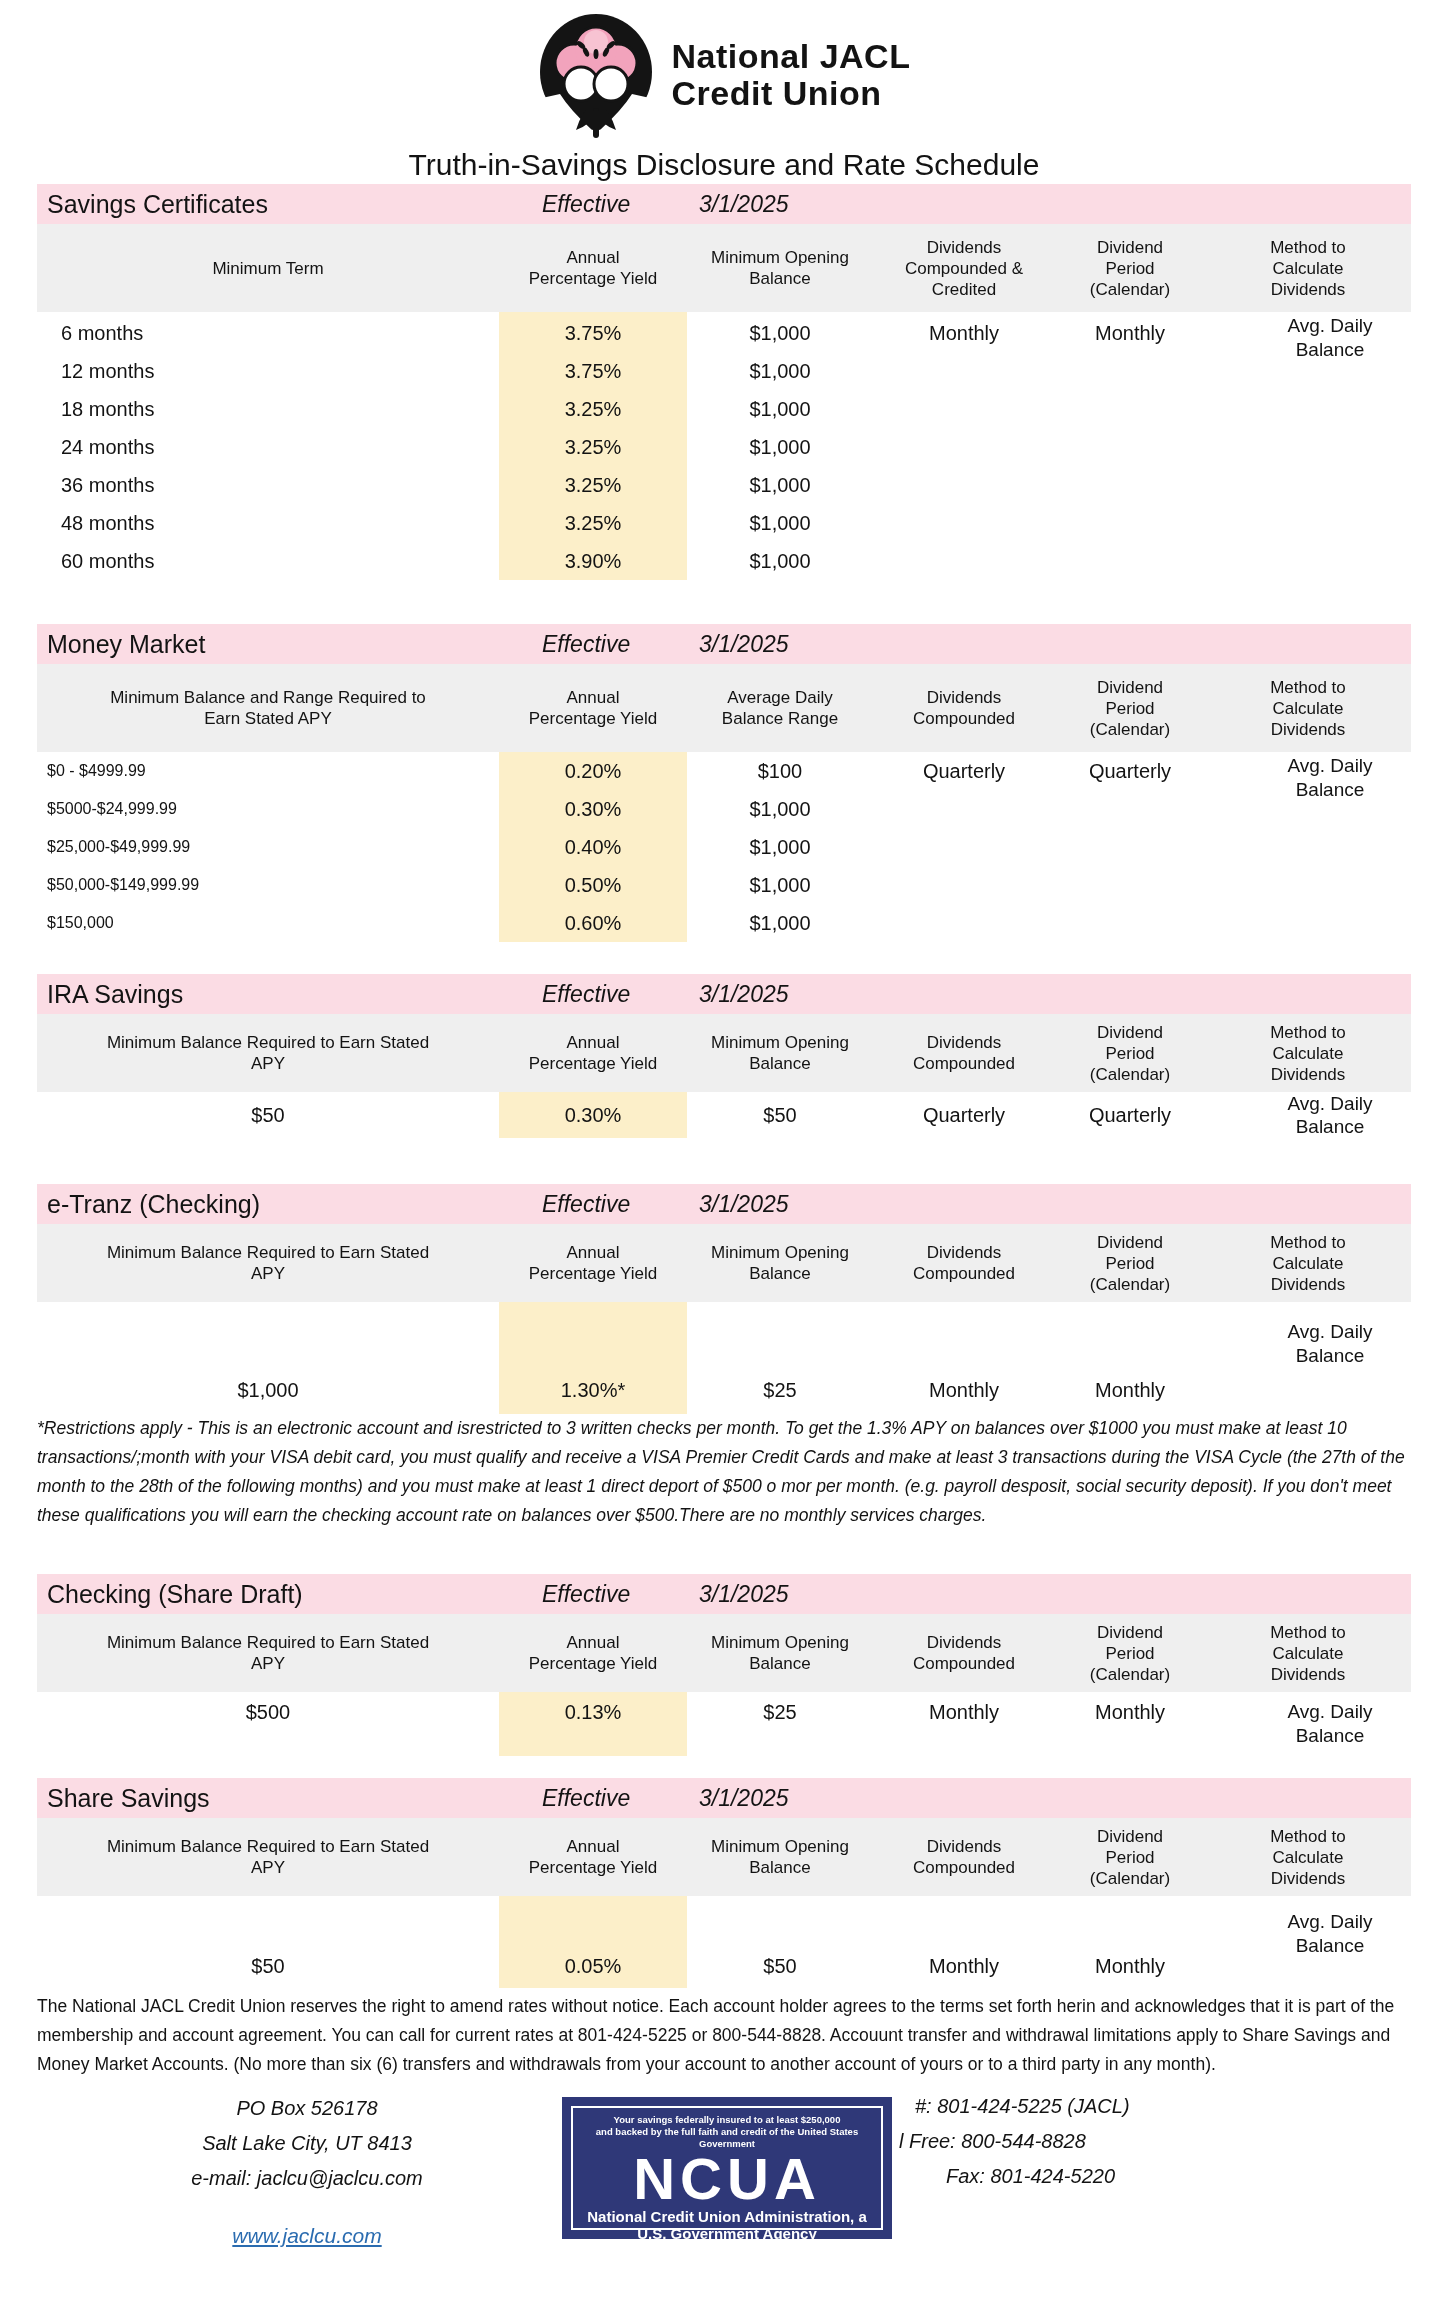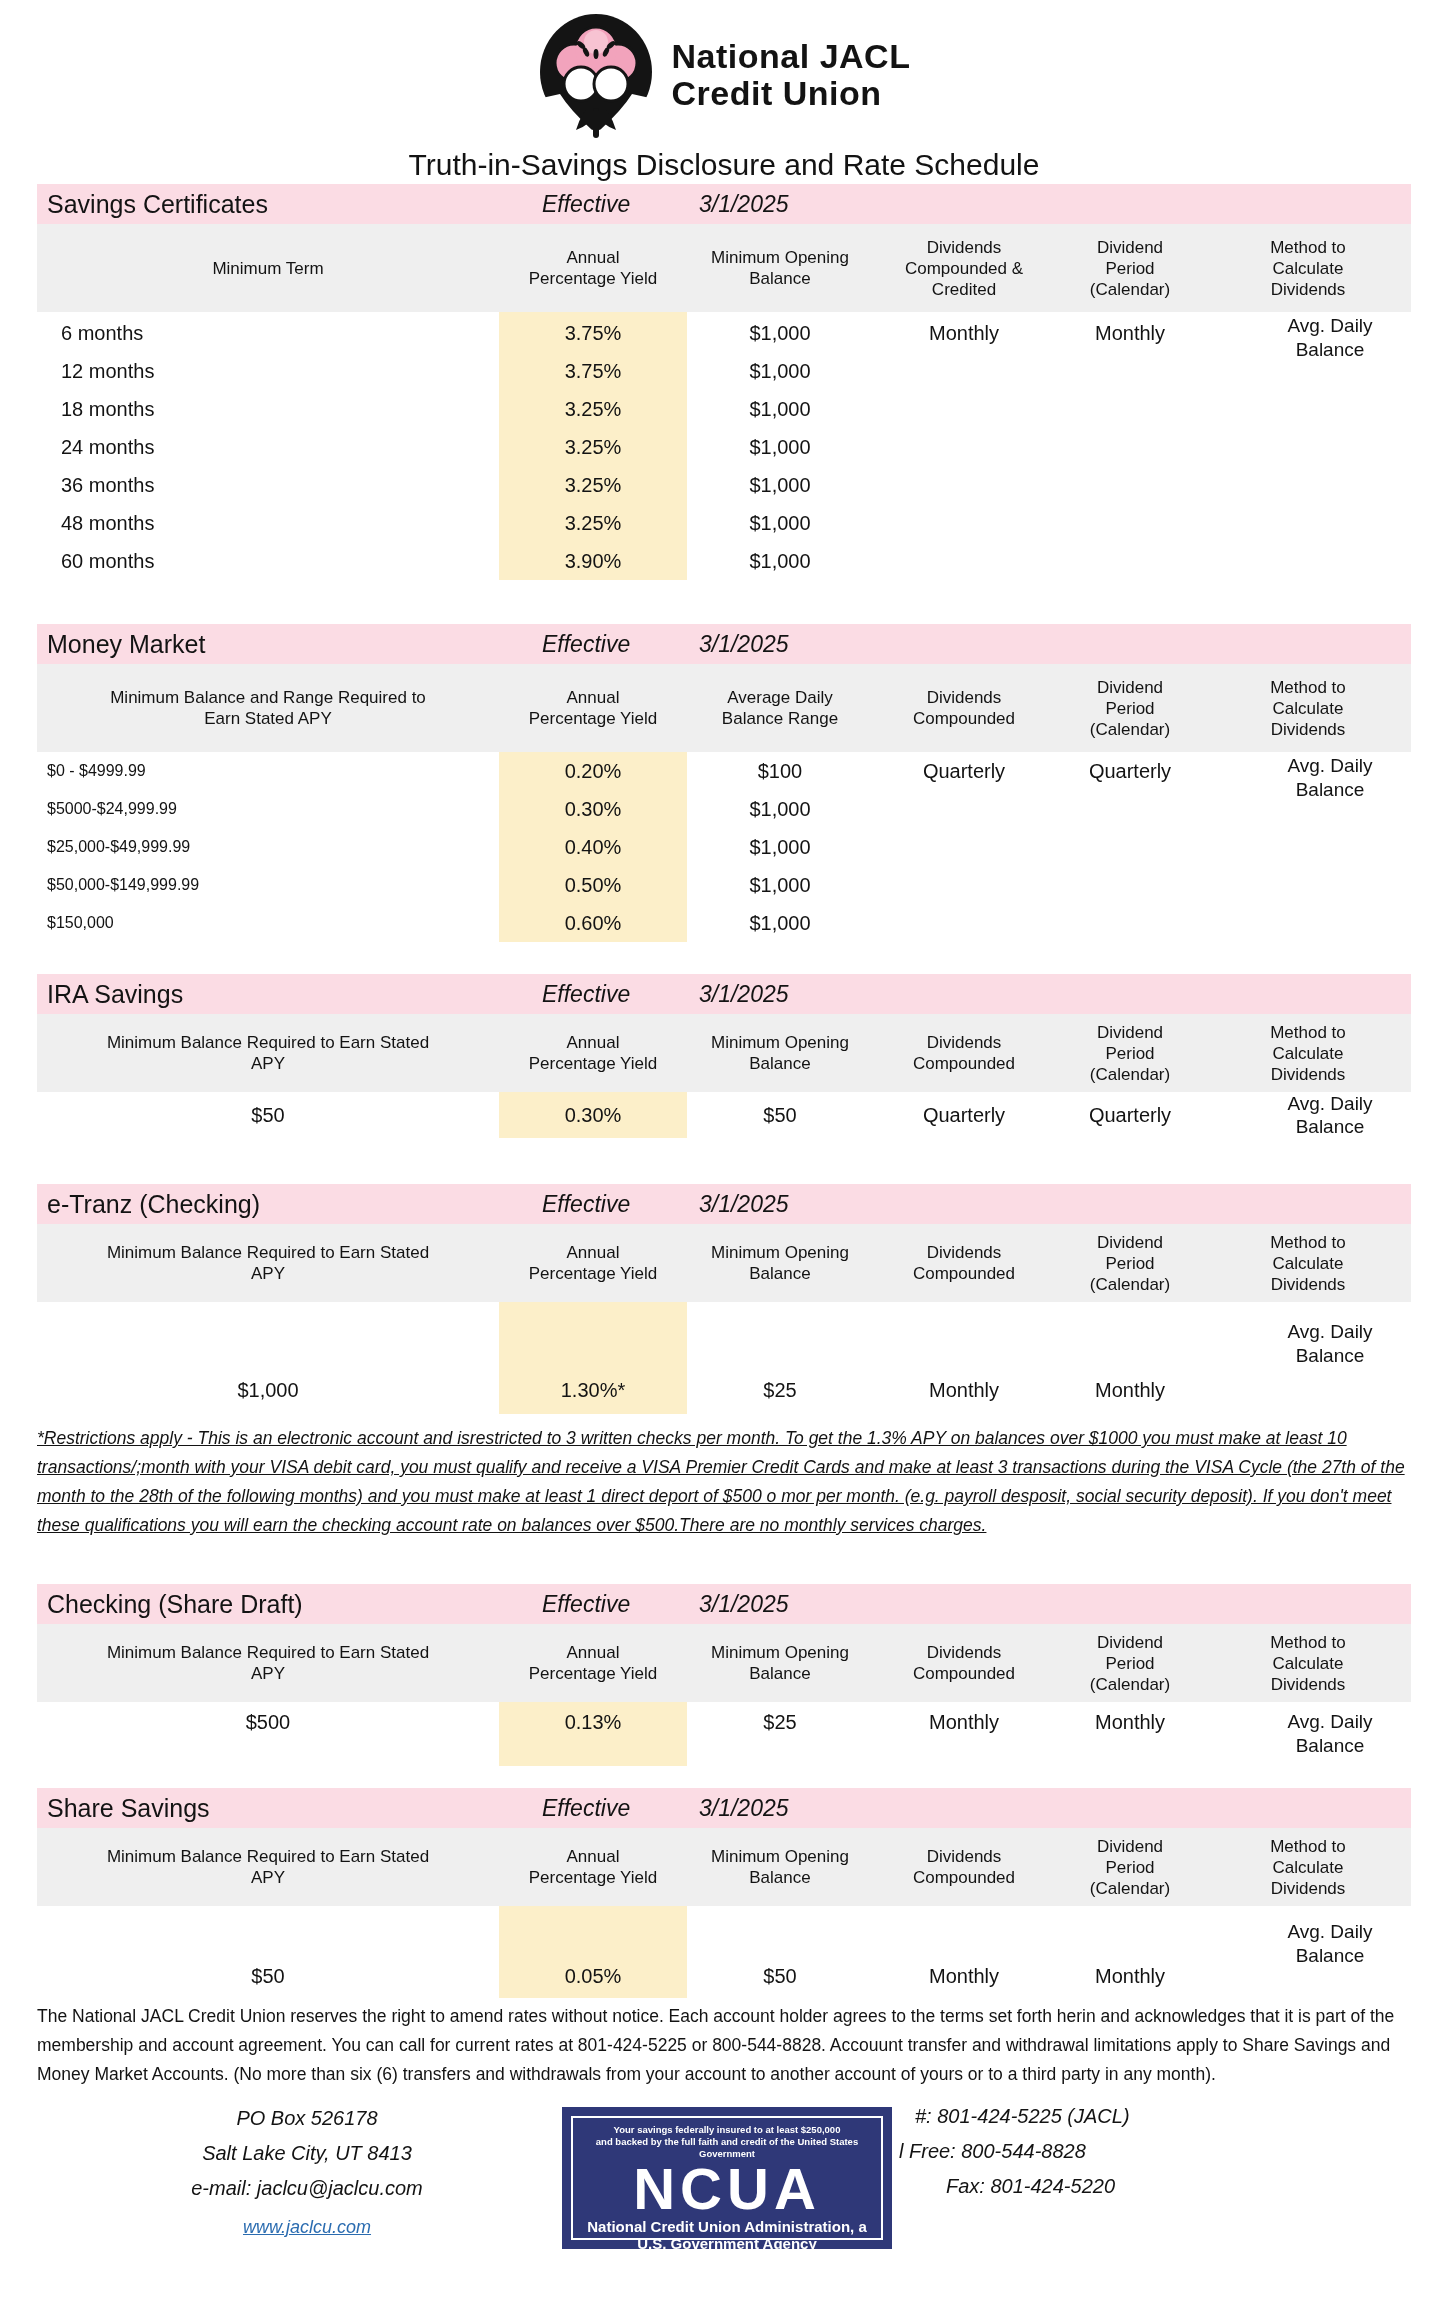--- a/index.html
+++ b/index.html
@@ -52,29 +52,29 @@
   .s4 .tbody{height:64px;}
   .s4 .t-row{height:40px;}
   .s4 .avg{top:8px;}
   .s5{margin-top:22px;}
   .s5 .tbody{height:92px;}
   .s5 .rows{position:absolute;left:0;right:0;bottom:2px;}
   .s5 .t-row{height:40px;}
   .s5 .avg{top:14px;}
 
   
-  .note{margin-top:10px;font-size:17.5px;line-height:29px;font-style:italic;text-decoration:underline;}
+  .note{font-size:17.5px;line-height:29px;font-style:italic;}
   .disclaimer{margin-top:4px;font-size:17.5px;line-height:29px;}
 
   
   .footer{position:relative;height:160px;margin-top:6px;}
   .f-left{position:absolute;left:100px;top:6px;width:340px;text-align:center;
           font-style:italic;font-size:20px;line-height:35px;}
-  .f-site{display:inline-block;margin-top:4px;color:var(--link);font-style:italic;
-          font-size:18px;text-decoration:underline;cursor:pointer;}
+  .f-site{display:inline-block;margin-top:22px;color:var(--link);font-style:italic;
+          font-size:21px;text-decoration:underline;cursor:pointer;}
   .ncua{position:absolute;left:525px;top:12px;width:330px;height:142px;
         background:var(--navy);padding:9px;}
   .ncua-inner{border:2px solid #ffffff;height:100%;display:flex;flex-direction:column;
         align-items:center;justify-content:space-between;padding:6px 4px;}
   .ncua-top{color:#fff;font-weight:bold;font-size:9.5px;line-height:12px;text-align:center;}
   .ncua-big{color:#fff;font-weight:bold;font-size:58px;letter-spacing:5px;line-height:58px;}
   .ncua-bottom{color:#fff;font-weight:bold;font-size:15px;text-align:center;}
   .f-right{position:absolute;left:862px;top:4px;font-style:italic;font-size:20px;line-height:35px;}
   .f-right .l0{padding-left:16px;}
   .f-right .l2{padding-left:4px;margin-left:43px;}

